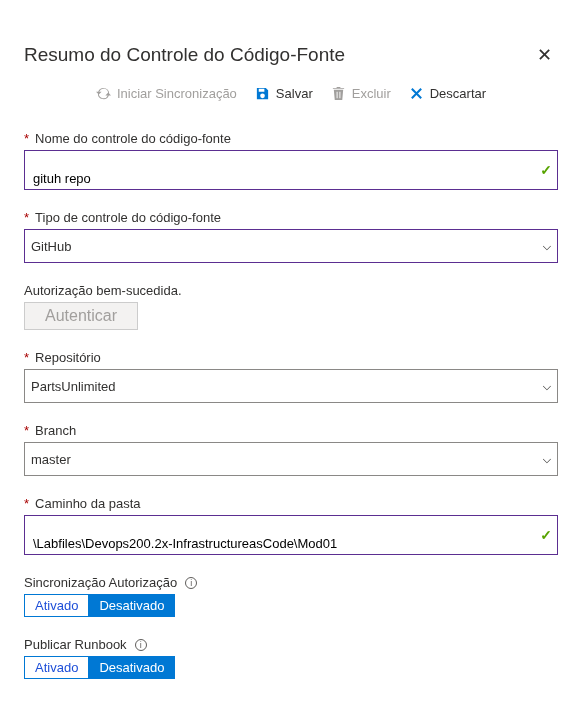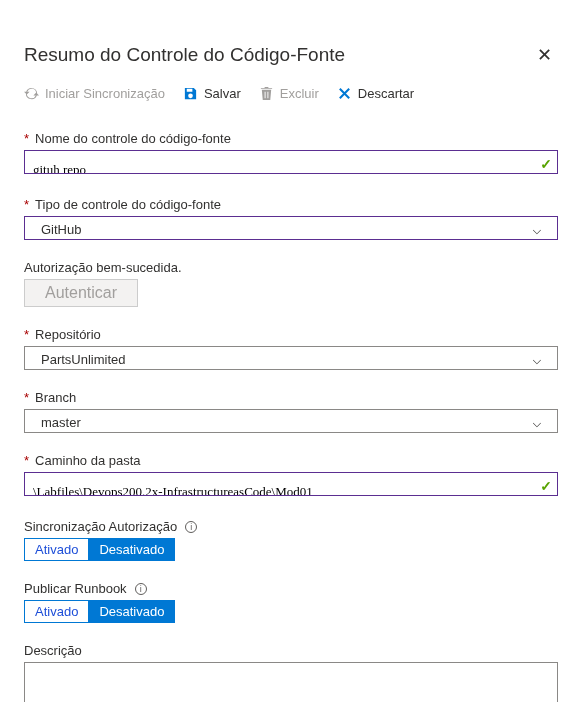--- a/index.html
+++ b/index.html
@@ -34,20 +34,21 @@
       font-size: 18px;
       color: #323130;
       cursor: pointer;
       padding: 2px 6px;
     }
     .toolbar {
       display: flex;
       gap: 18px;
       align-items: center;
       margin-bottom: 30px;
+      justify-content: center;
     }
     .toolbar-item {
       display: flex;
       align-items: center;
       gap: 6px;
       font-size: 13px;
       cursor: pointer;
     }
     .toolbar-item.disabled {
       color: #a19f9d;
@@ -86,53 +87,53 @@
       border-radius: 50%;
       display: inline-flex;
       align-items: center;
       justify-content: center;
       font-size: 9px;
       color: #605e5c;
       margin-left: 4px;
     }
     .text-input {
       width: 100%;
-      height: 24px;
+      height: 40px;
       border: 1px solid #8a8886;
       padding: 18px 26px 2px 8px;
       font-size: 13px;
-      font-family: Liberation Serif, serif;
+      font-family: Liberation Sans, sans-serif;
       position: relative;
     }
     .input-wrapper {
       position: relative;
     }
     .input-wrapper.validated .text-input,
     .input-wrapper.validated .select-input {
       border-color: #5b2e91;
     }
     .check-icon {
       position: absolute;
       right: 6px;
       top: 50%;
       transform: translateY(-50%);
       color: #57a300;
       font-size: 14px;
       font-weight: bold;
     }
     .select-input {
       width: 100%;
-      height: 24px;
+      height: 34px;
       border: 1px solid #8a8886;
-      padding: 2px 16px;
+      padding: 2px 6px;
       font-size: 13px;
       font-family: inherit;
       background: #fff;
       display: flex;
-      align-items: flex-end;
+      align-items: center;
       justify-content: space-between;
       cursor: pointer;
     }
     .select-input.purple {
       border-color: #5b2e91;
     }
     .chevron {
       font-size: 11px;
     }
     .auth-status {

